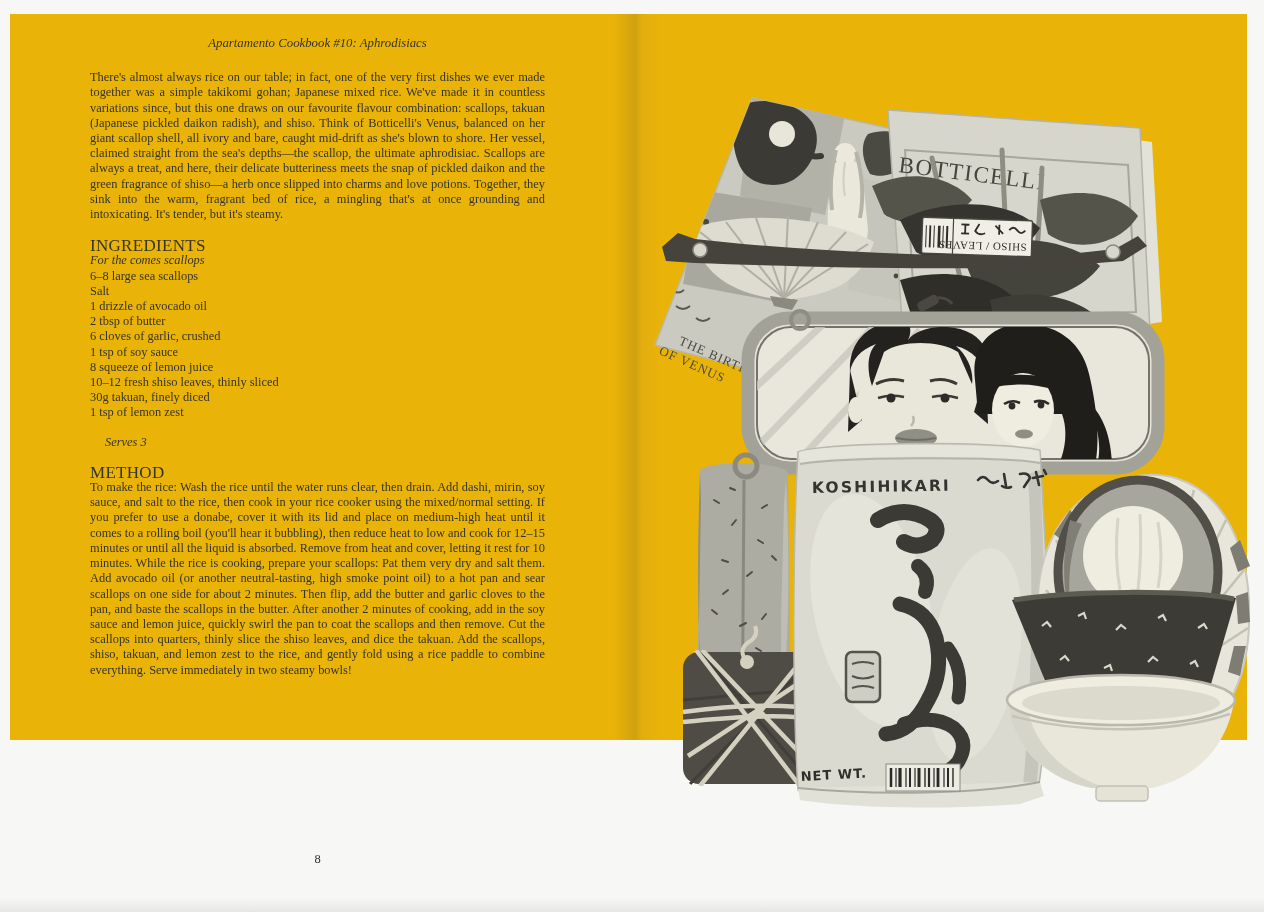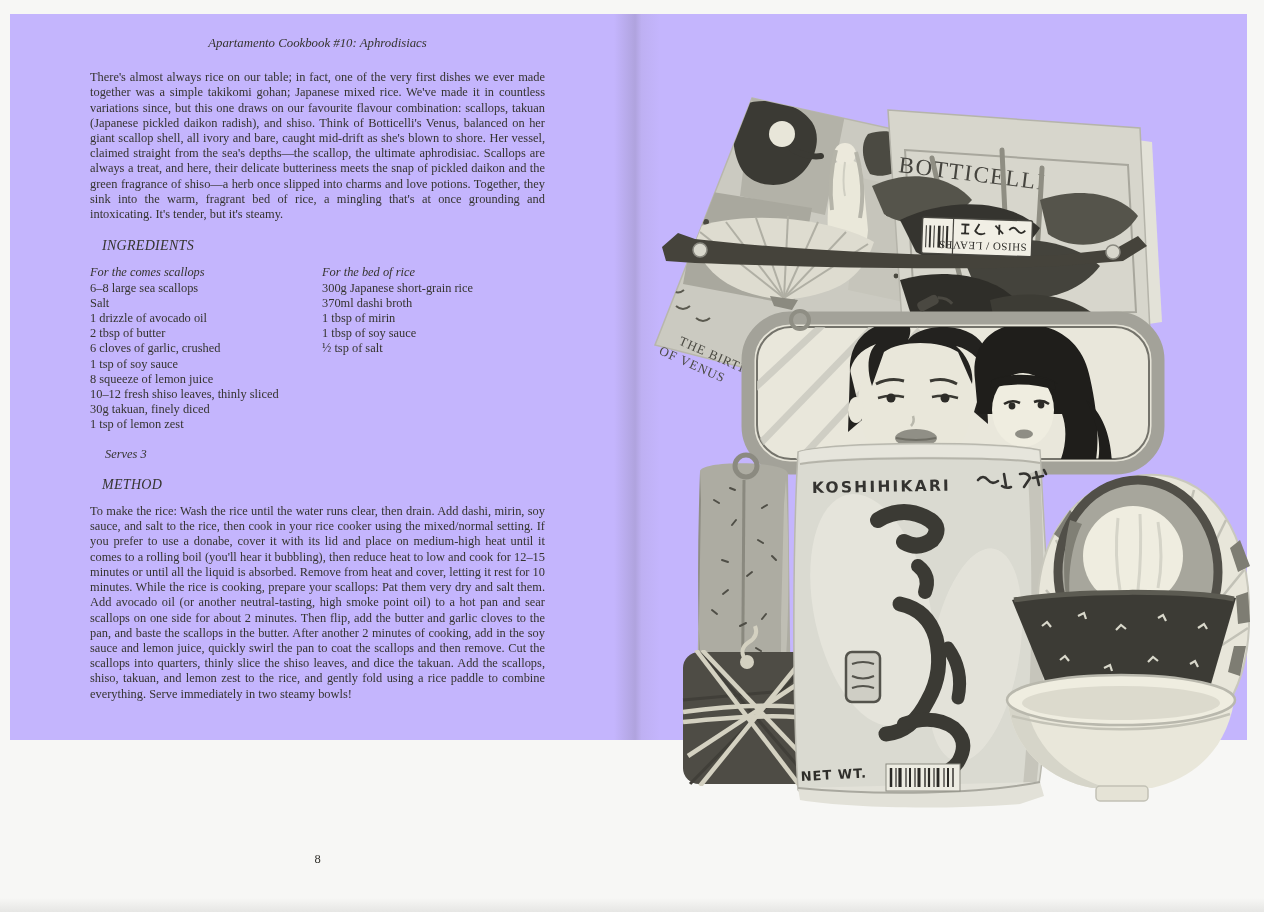--- a/index.html
+++ b/index.html
@@ -9,36 +9,36 @@
     font-family:"Liberation Serif", serif;
     color:#35342f;
     overflow:hidden;
   }
   .bottom-band{
     position:absolute;left:0;bottom:0;width:1264px;height:14px;
     background:linear-gradient(180deg,#f7f7f5,#e6e6e4);
   }
   .spread{
     position:absolute;left:10px;top:14px;width:1237px;height:726px;
-    background:#c4b5fd;
+    background:#eab308;
   }
   .gutter{
     position:absolute;left:604px;top:0;width:46px;height:100%;
     background:linear-gradient(90deg,rgba(70,70,60,0) 0%,rgba(70,70,60,0.16) 46%,rgba(110,110,100,0.07) 60%,rgba(70,70,60,0) 100%);
   }
   
   .left-page{
     position:absolute;left:80px;top:22px;width:455px;
     font-size:12.4px;line-height:15.2px;
   }
   .kicker{font-style:italic;text-align:center;font-size:12.8px;margin:0 0 19px 0;}
   .authors{text-align:center;letter-spacing:.4px;margin:0;}
   .recipe-title{text-align:center;margin:0 0 21px 0;}
   .intro{text-align:justify;margin:0 0 16px 0;}
-  .sect-head{font-size:14px;letter-spacing:.3px;margin:12px;font-style:italic;}
+  .sect-head{font-size:17px;letter-spacing:.3px;margin:0;}
   .ing-wrap{position:relative;margin:0;}
   .ing-col-left{width:240px;}
   .ing-col-right{position:absolute;left:232px;top:0;width:223px;}
   .ing-sub{font-style:italic;}
   .serves{font-style:italic;margin:14px 0 15px 15px;}
   .method{text-align:justify;margin:0;}
   .page-num{
     position:absolute;left:80px;top:838px;width:455px;
     text-align:center;font-size:12.5px;
   }
@@ -63,28 +63,20 @@
         <div>6–8 large sea scallops</div>
         <div>Salt</div>
         <div>1 drizzle of avocado oil</div>
         <div>2 tbsp of butter</div>
         <div>6 cloves of garlic, crushed</div>
         <div>1 tsp of soy sauce</div>
         <div>8 squeeze of lemon juice</div>
         <div>10–12 fresh shiso leaves, thinly sliced</div>
         <div>30g takuan, finely diced</div>
         <div>1 tsp of lemon zest</div>
-      </div>
-      <div class="ing-col-right">
-        <div class="ing-sub">For the bed of rice</div>
-        <div>300g Japanese short-grain rice</div>
-        <div>370ml dashi broth</div>
-        <div>1 tbsp of mirin</div>
-        <div>1 tbsp of soy sauce</div>
-        <div>½ tsp of salt</div>
       </div>
     </div>
 
     <p class="serves">Serves 3</p>
     <p class="sect-head">METHOD</p>
     <p class="method">To make the rice: Wash the rice until the water runs clear, then drain. Add dashi, mirin, soy sauce, and salt to the rice, then cook in your rice cooker using the mixed/normal setting. If you prefer to use a donabe, cover it with its lid and place on medium-high heat until it comes to a rolling boil (you'll hear it bubbling), then reduce heat to low and cook for 12–15 minutes or until all the liquid is absorbed. Remove from heat and cover, letting it rest for 10 minutes. While the rice is cooking, prepare your scallops: Pat them very dry and salt them. Add avocado oil (or another neutral-tasting, high smoke point oil) to a hot pan and sear scallops on one side for about 2 minutes. Then flip, add the butter and garlic cloves to the pan, and baste the scallops in the butter. After another 2 minutes of cooking, add in the soy sauce and lemon juice, quickly swirl the pan to coat the scallops and then remove. Cut the scallops into quarters, thinly slice the shiso leaves, and dice the takuan. Add the scallops, shiso, takuan, and lemon zest to the rice, and gently fold using a rice paddle to combine everything. Serve immediately in two steamy bowls!</p>
   </div>
 
   <div class="page-num">8</div>
 

